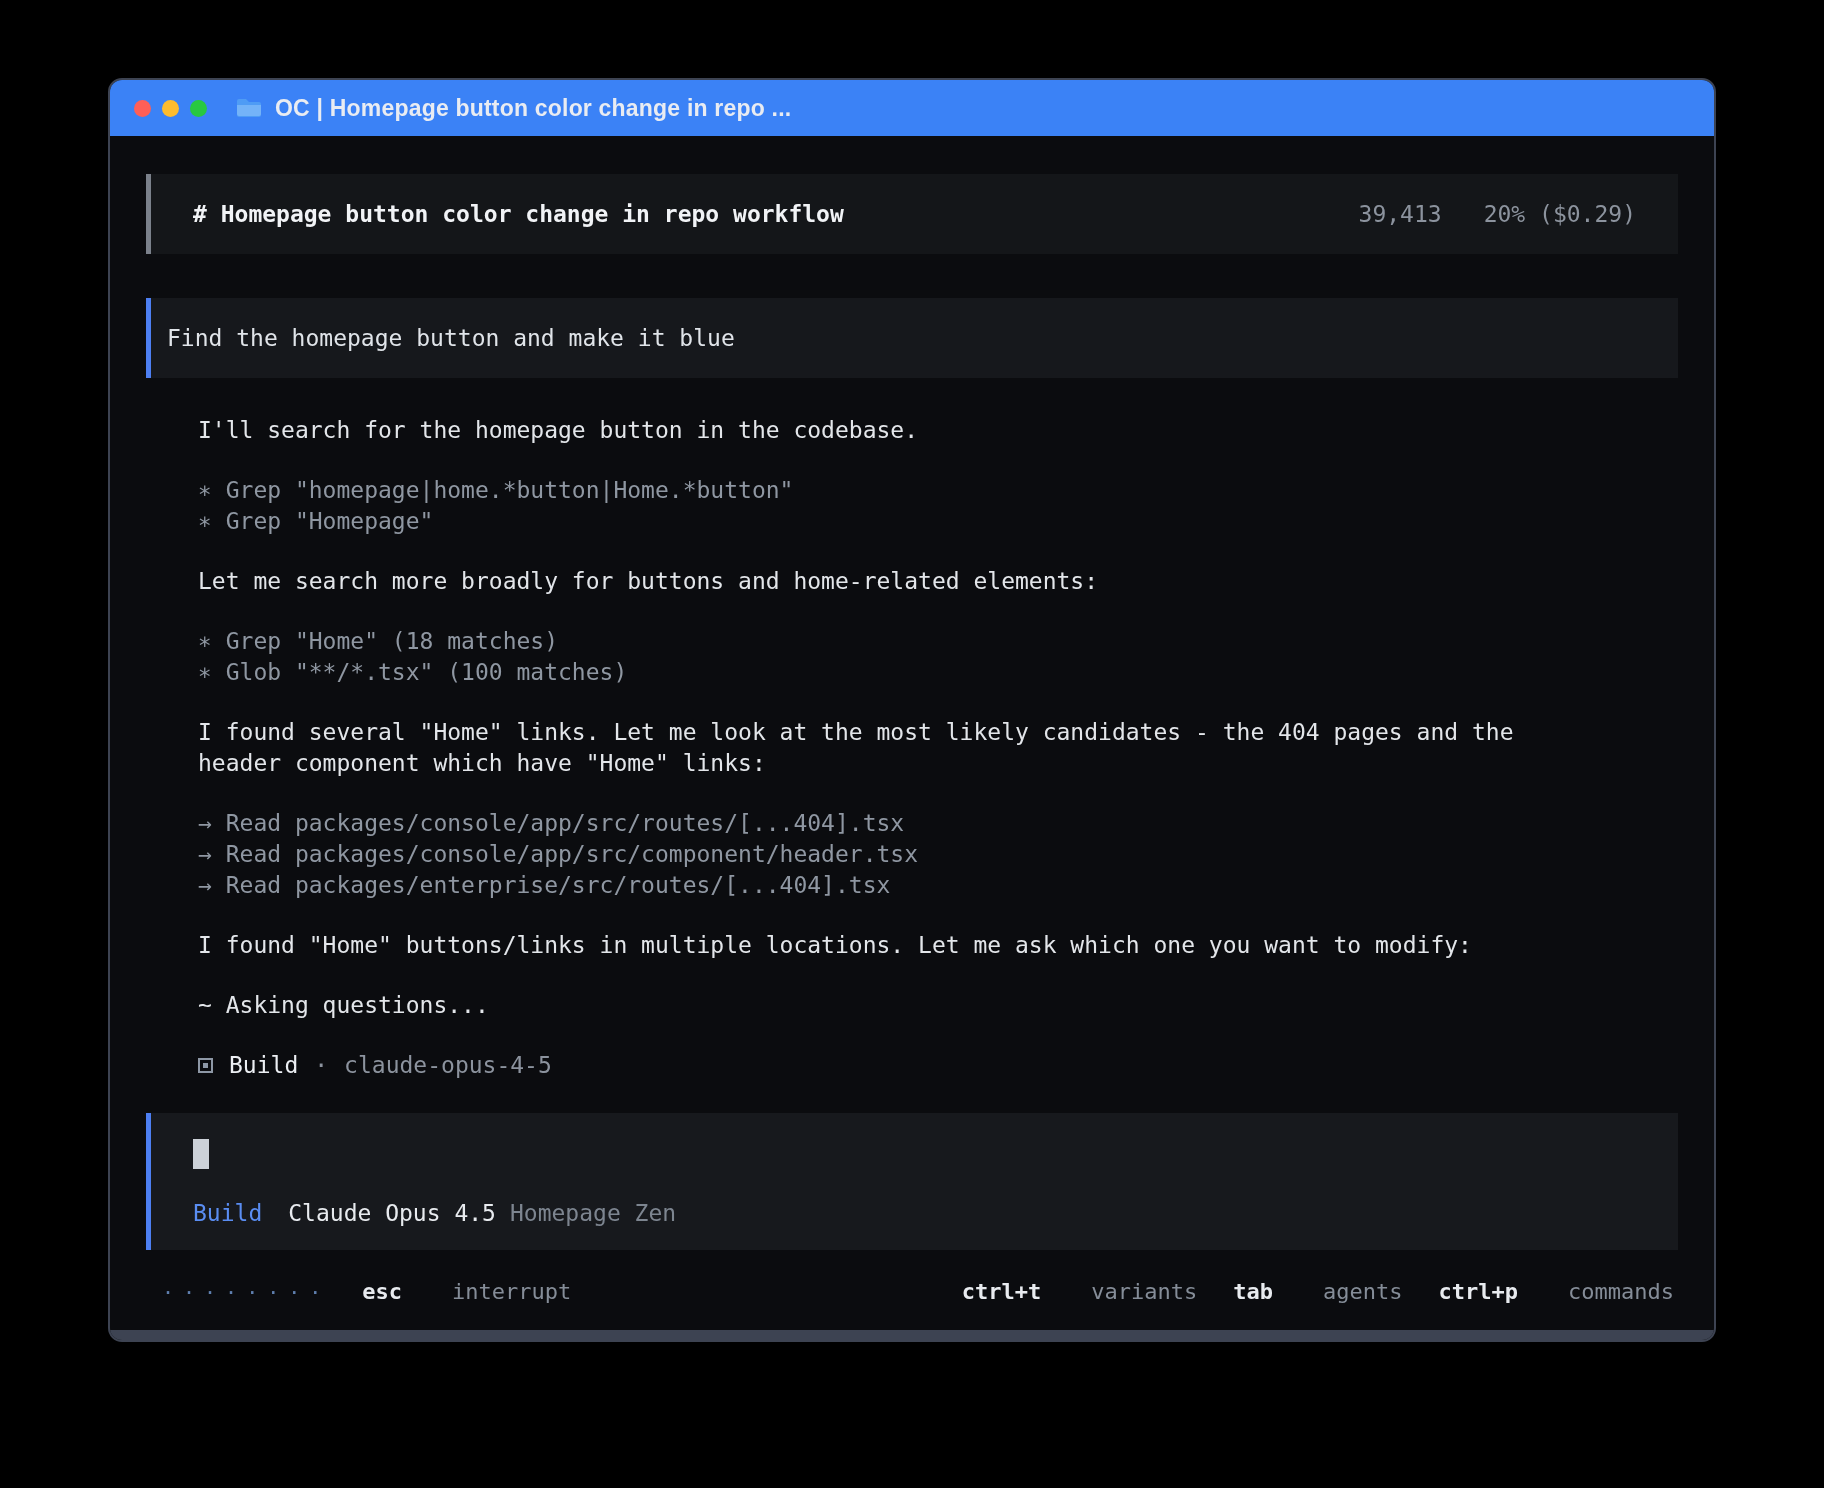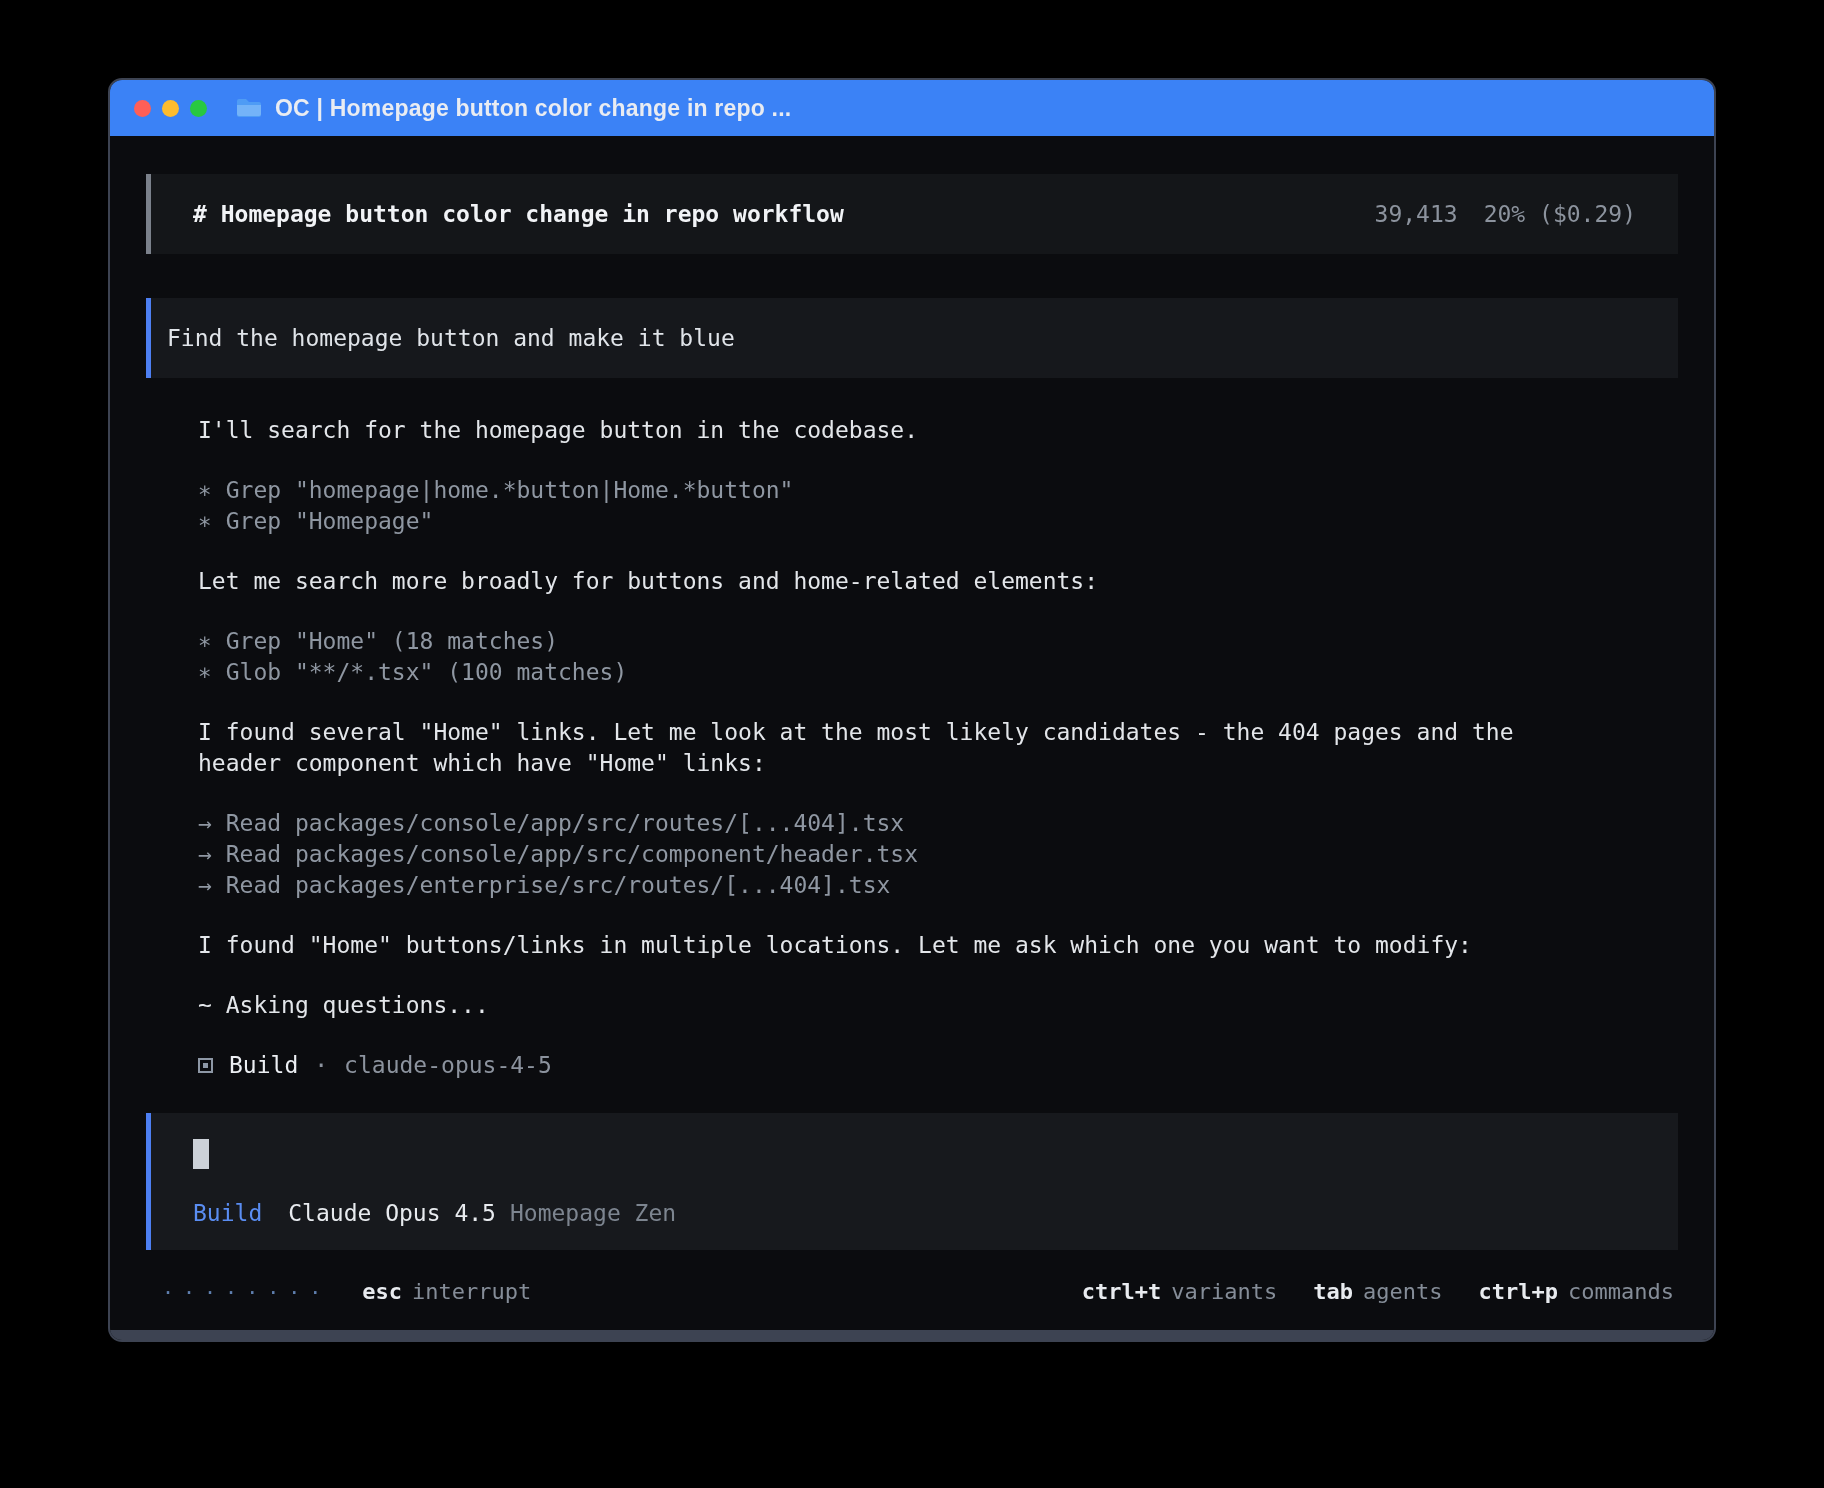--- a/index.html
+++ b/index.html
@@ -37,21 +37,21 @@
   .term { flex:1; display:flex; flex-direction:column; color:#e3e6ea; font-size:23px; }
 
   .block {
     margin:0 36px;
     background:#141619;
     border-left:5px solid #7b818b;
     padding:27px 42px;
   }
   .block.header-block { margin-top:38px; display:flex; justify-content:space-between; }
   .header-title { font-weight:700; color:#f1f3f6; }
-  .header-stats { color:#8c939e; display:flex; gap:26px; }
+  .header-stats { color:#8c939e; display:flex; gap:42px; }
 
   .block.user-block { margin-top:44px; background:#16181c; border-left-color:#4d7ff2;padding-left:16px; }
   .user-text { color:#e0e4e9; }
 
   .content { padding:8px 130px 0 88px; }
   .para { margin-top:29px; line-height:31px; color:#e3e6ea; }
   .group { margin-top:29px; line-height:31px; }
   .tool-line, .read-line { color:#8f97a2; }
 
   .agent-row { margin-top:29px; display:flex; align-items:center; gap:16px; line-height:31px; }
@@ -74,21 +74,21 @@
     margin-top:auto;
     padding:18px 40px 26px 52px;
     display:flex; align-items:center; justify-content:space-between;
     font-size:22px;
   }
   .status-left { display:flex; align-items:center; gap:32px; }
   .spinner { color:#5f7fae; letter-spacing:9px; font-size:20px; }
   .key { color:#e8ebef; font-weight:700; }
   .key-label { color:#858d98; margin-left:10px; }
   .status-right { display:flex; align-items:center; gap:36px; }
-  .shortcut { display:flex; align-items:baseline; }
+  .shortcut { display:flex; align-items:baseline;gap:40px; }
 
   .footer-strip { flex:0 0 10px; background:#3d4352; }
 </style>
 </head>
 <body>
 
 <div class="window">
 
   <div class="titlebar">
     <div class="lights">

